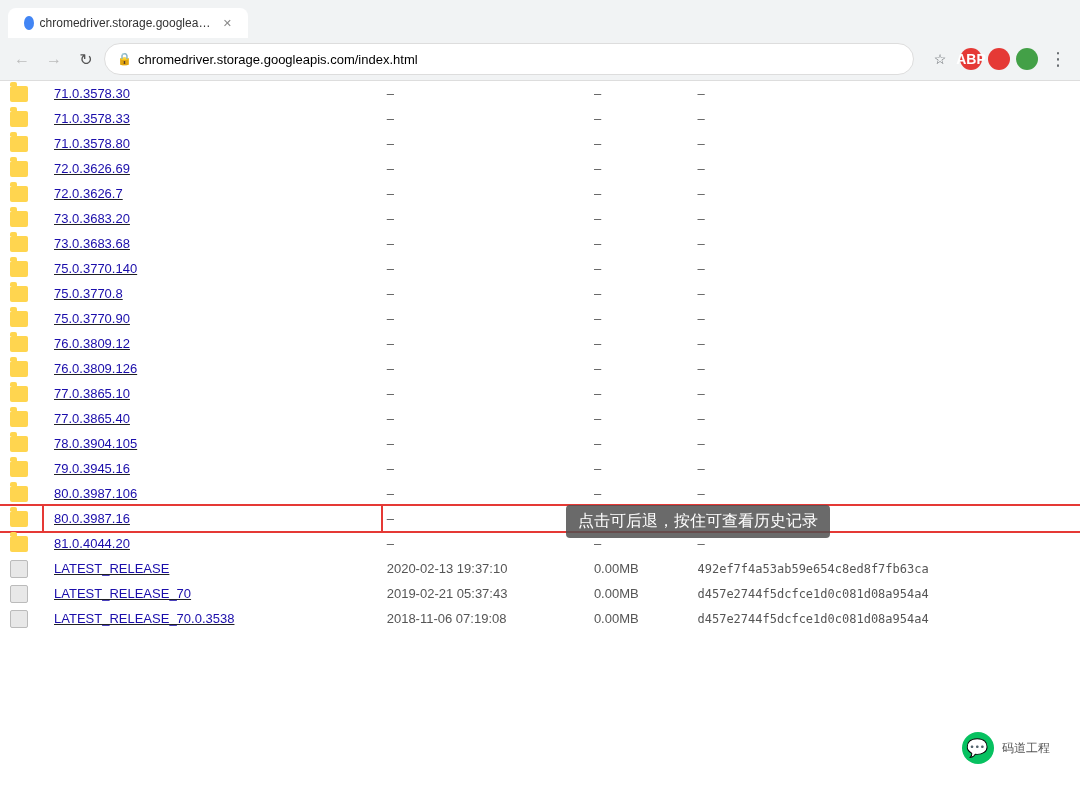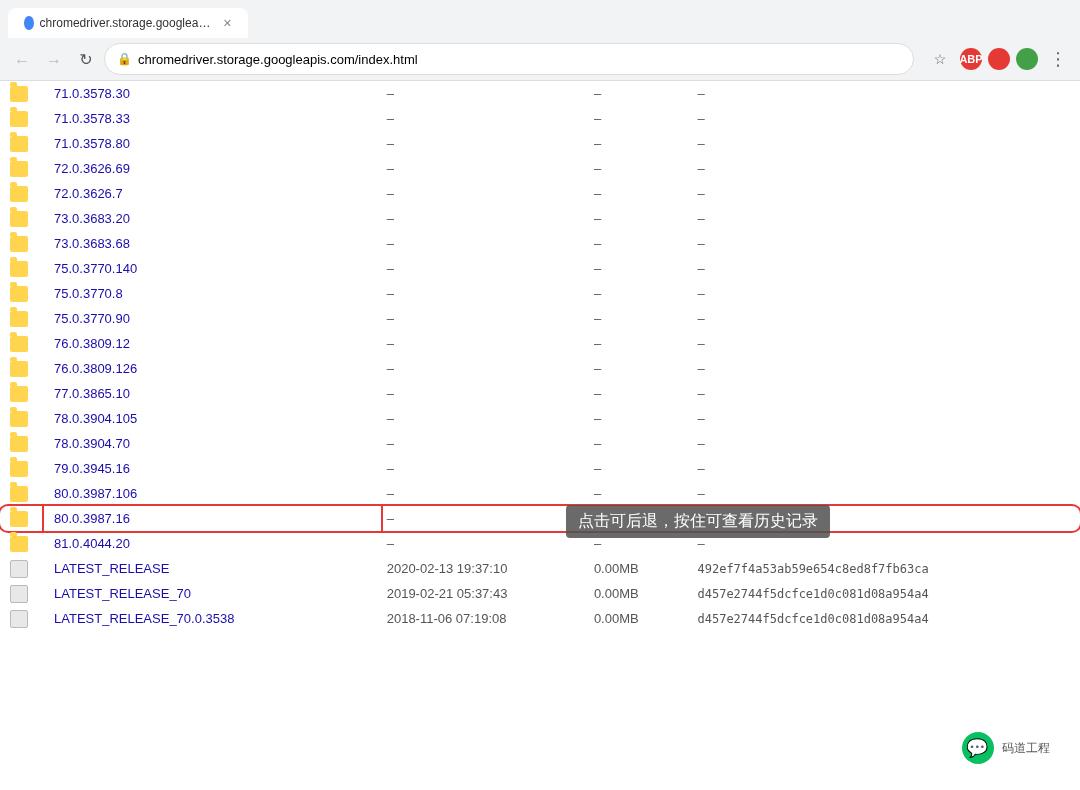--- a/index.html
+++ b/index.html
@@ -123,21 +123,21 @@
       position: absolute;
       top: -4px; left: 0;
       width: 7px; height: 4px;
       background: #ffd54f;
       border-radius: 2px 2px 0 0;
     }
     .file-link {
       color: #1a0dab;
       text-decoration: none;
     }
-    td.name-col { width: 260px; padding-left: 10px; }
+    td.name-col { width: 260px; padding-left: 10px; text-decoration: underline; }
     td.date-col { width: 160px; color: #555; }
     td.size-col { width: 80px; color: #555; }
     td.hash-col { width: 300px; color: #555; font-family: monospace; font-size: 12px; }
     
     .tooltip-popup {
       position: absolute;
       background: rgba(80,80,80,0.85);
       color: white;
       padding: 6px 12px;
       border-radius: 4px;
@@ -191,21 +191,21 @@
 
     <div class="address-bar">
       <span class="address-lock">🔒</span>
       <span>
         <span>chromedriver.storage.googleapis.com</span><span class="url-path">/index.html</span>
       </span>
     </div>
 
     <div class="toolbar-icons">
       <div class="toolbar-icon star-icon">☆</div>
-      <div class="toolbar-icon abp-icon" style="background:#e53935;color:white;font-size:11px;font-weight:bold;border-radius:50%;display:flex;align-items:center;justify-content:center;">ABP</div>
+      <div class="toolbar-icon abp-icon" style="background:#e53935;color:white;font-size:14px;font-weight:bold;border-radius:50%;display:flex;align-items:center;justify-content:center;">ABP</div>
       <div class="toolbar-icon" style="background:#e53935;border-radius:50%;width:22px;height:22px;"></div>
       <div class="toolbar-icon" style="background:#43a047;border-radius:50%;width:22px;height:22px;"></div>
       <div class="toolbar-icon menu-icon">⋮</div>
     </div>
   </div>
 </div>
 
 <div class="tooltip-popup">点击可后退，按住可查看历史记录</div>
 
 <div class="content-area">
@@ -297,47 +297,47 @@
         </tr>
         <tr>
           <td style="width: 30px; padding-left: 10px;"><span class="folder-icon"></span></td>
           <td class="name-col"><a class="file-link" href="#">77.0.3865.10</a></td>
           <td class="date-col">–</td>
           <td class="size-col">–</td>
           <td class="hash-col">–</td>
         </tr>
         <tr>
           <td style="width: 30px; padding-left: 10px;"><span class="folder-icon"></span></td>
+          <td class="name-col"><a class="file-link" href="#">77.0.3865.40</a></td>
+          <td class="date-col">–</td>
+          <td class="size-col">–</td>
+          <td class="hash-col">–</td>
+        </tr>
+        <tr>
+          <td style="width: 30px; padding-left: 10px;"><span class="folder-icon"></span></td>
           <td class="name-col"><a class="file-link" href="#">78.0.3904.105</a></td>
           <td class="date-col">–</td>
           <td class="size-col">–</td>
           <td class="hash-col">–</td>
         </tr>
         <tr>
           <td style="width: 30px; padding-left: 10px;"><span class="folder-icon"></span></td>
-          <td class="name-col"><a class="file-link" href="#">78.0.3904.70</a></td>
-          <td class="date-col">–</td>
-          <td class="size-col">–</td>
-          <td class="hash-col">–</td>
-        </tr>
-        <tr>
-          <td style="width: 30px; padding-left: 10px;"><span class="folder-icon"></span></td>
           <td class="name-col"><a class="file-link" href="#">79.0.3945.16</a></td>
           <td class="date-col">–</td>
           <td class="size-col">–</td>
           <td class="hash-col">–</td>
         </tr>
         <tr>
           <td style="width: 30px; padding-left: 10px;"><span class="folder-icon"></span></td>
           <td class="name-col"><a class="file-link" href="#">80.0.3987.106</a></td>
           <td class="date-col">–</td>
           <td class="size-col">–</td>
           <td class="hash-col">–</td>
         </tr>
-        <tr style="outline: rgb(229, 57, 53) solid 2px; border-radius: 8px;">
+        <tr style="outline: rgb(229, 57, 53) solid 2px;">
           <td style="width: 30px; padding-left: 10px;"><span class="folder-icon"></span></td>
           <td class="name-col" style="outline: rgb(229, 57, 53) solid 2px;"><a class="file-link" href="#">80.0.3987.16</a></td>
           <td class="date-col">–</td>
           <td class="size-col">–</td>
           <td class="hash-col">–</td>
         </tr>
         <tr>
           <td style="width: 30px; padding-left: 10px;"><span class="folder-icon"></span></td>
           <td class="name-col"><a class="file-link" href="#">81.0.4044.20</a></td>
           <td class="date-col">–</td>

